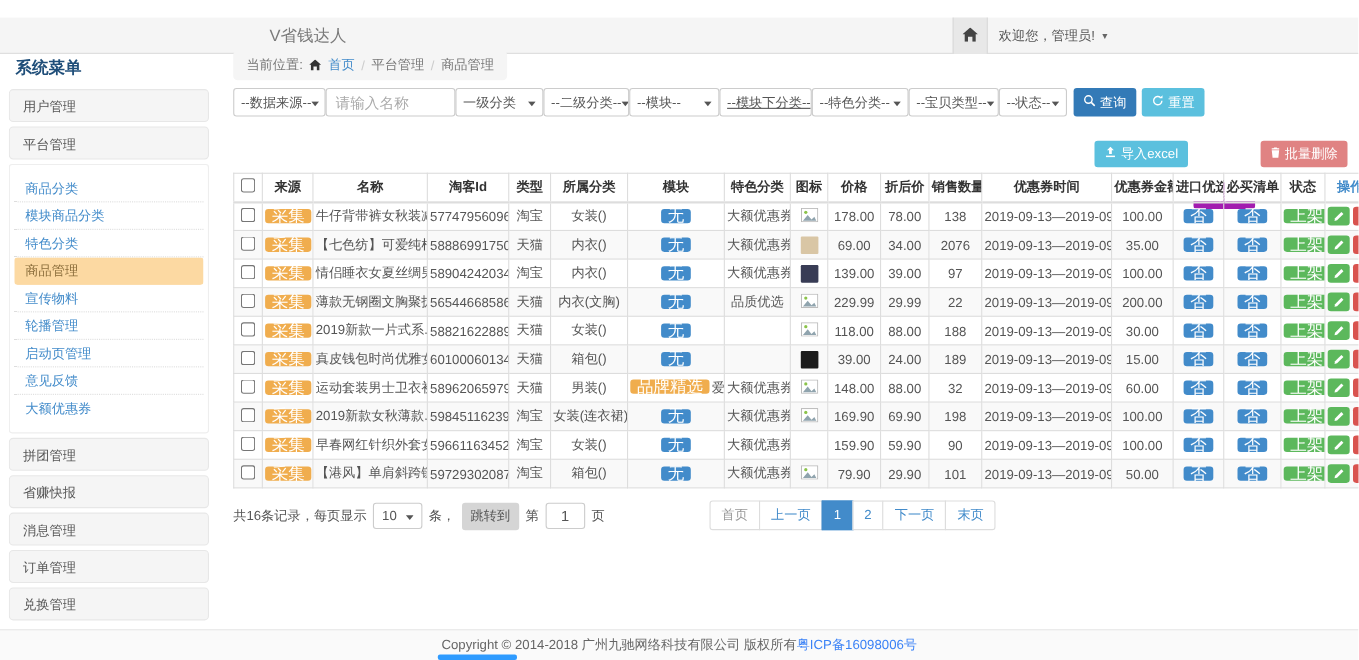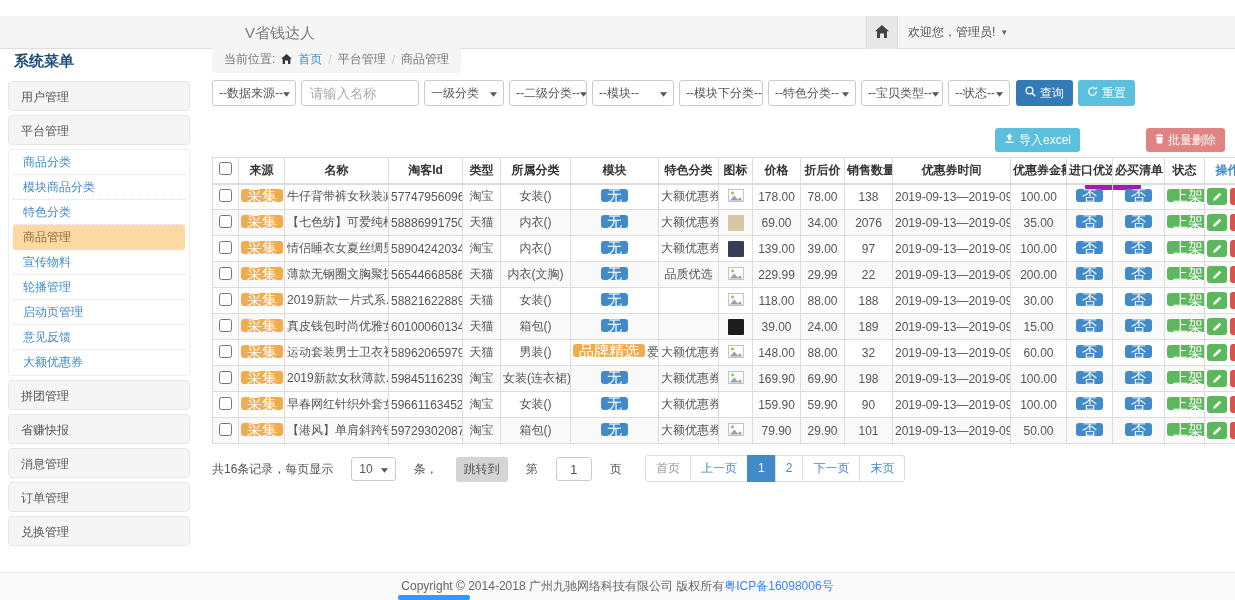--- a/index.html
+++ b/index.html
@@ -14,43 +14,43 @@
   .brand { position:absolute; left:245px; top:0; line-height:33px; font-size:15px; color:#7a7a7a; }
   .home-btn { position:absolute; left:866px; top:0; width:32px; height:33px; background:#e8e8e8;
     border-left:1px solid #d9d9d9; border-right:1px solid #d9d9d9; display:flex; align-items:center; justify-content:center; cursor:pointer; }
   .welcome { position:absolute; left:908px; top:0; height:33px; display:flex; align-items:center; gap:5px; color:#555; cursor:pointer; }
   .welcome .caret { font-size:8px; color:#666; }
   
   .sidebar { position:absolute; left:8px; top:40px; width:182px; height:532px; overflow:hidden; }
   .sidebar-title { color:#1f4e79; font-weight:bold; font-size:15px; padding:12px 6px 10px; }
   .menu-item { height:30px; line-height:30px; padding-left:12px; background:#f5f5f5; border:1px solid #e7e7e7;
     border-radius:4px; margin-bottom:4px; color:#555; cursor:pointer; }
-  .submenu { border:1px solid #eee; border-radius:3px; margin-bottom:4px; background:#fff; padding:0 4px; }
+  .submenu { border:1px solid #eee; border-radius:3px; margin-bottom:4px; background:#fff; padding:9px 4px; }
   .menu-sub { height:25px; line-height:25px; padding-left:10px; color:#428bca; border-bottom:1px dotted #ddd; cursor:pointer;
     white-space:nowrap; overflow:hidden; }
   .menu-sub:last-child { border-bottom:none; }
   .menu-sub.active { background:#fcd9a2; border-radius:3px; color:#8a6d3b; border-bottom:1px dotted transparent; }
   
   .breadcrumb { position:absolute; left:212px; top:46px; height:27px; background:#f5f5f5; border-radius:4px;
     padding:0 12px; display:inline-flex; align-items:center; gap:6px; color:#777; }
   .breadcrumb .home-link { color:#428bca; cursor:pointer; }
   .breadcrumb .sep { color:#ccc; }
   .breadcrumb .crumb { color:#777; }
   
   .filters { position:absolute; left:212px; top:80px; display:flex; align-items:center; }
-  #filter-row { display:flex; gap:5px; }
+  #filter-row { display:flex; }
   .f-select { height:26px; border:1px solid #ccc; border-radius:3px; background:#fff; display:flex; align-items:center;
     justify-content:space-between; padding:0 6px; color:#555; cursor:pointer; white-space:nowrap; overflow:hidden; }
   .f-input { height:26px; border:1px solid #ccc; border-radius:3px; padding:0 8px; color:#555; width:118px; }
   .f-input::placeholder { color:#aaa; }
   #filter-row > :nth-child(1){ width:84px; }
   #filter-row > :nth-child(3){ width:80px; }
   #filter-row > :nth-child(4){ width:78px; }
   #filter-row > :nth-child(5){ width:82px; }
-  #filter-row > :nth-child(6){ width:84px; }
+  #filter-row > :nth-child(6){ width:84px;text-decoration:underline; }
   #filter-row > :nth-child(7){ width:88px; }
   #filter-row > :nth-child(8){ width:82px; }
   #filter-row > :nth-child(9){ width:62px; }
   .btn { height:26px; border:none; border-radius:3px; color:#fff; display:inline-flex; align-items:center; gap:4px;
     padding:0 9px; font-size:12px; cursor:pointer; font-family:inherit; }
   .btn-query { background:#337ab7; margin-left:6px; }
   .btn-reset { background:#5bc0de; margin-left:5px; }
   
   .toolbar { position:absolute; right:10px; top:128px; display:flex; gap:5px; }
   .btn-sm { height:24px; }
@@ -69,21 +69,21 @@
   .bg-orange { background:#f0ad4e; }
   .bg-blue { background:#428bca; cursor:pointer; }
   .bg-green { background:#5cb85c; cursor:pointer; }
   .mod-text { color:#555; margin-left:2px; }
   .thumb { display:inline-block; width:16px; height:16px; border-radius:1px; vertical-align:middle; }
   .op-btn { display:inline-flex; width:20px; height:17px; align-items:center; justify-content:center; border-radius:3px;
     cursor:pointer; vertical-align:middle; }
   .op-edit { background:#5cb85c; margin-right:3px; }
   .op-del { background:#d9534f; }
   
-  .page-summary { position:absolute; left:212px; top:456px; height:26px; display:flex; align-items:center; gap:18px; color:#555; }
+  .page-summary { position:absolute; left:212px; top:456px; height:26px; display:flex; align-items:center; gap:6px; color:#555; }
   .pp-select { display:inline-flex; align-items:center; gap:8px; border:1px solid #ccc; border-radius:3px; height:24px;
     padding:0 7px; background:#fff; cursor:pointer; }
   .jump-btn { background:#d5d5d5; border-radius:3px; padding:4px 8px; color:#555; cursor:pointer; }
   .jump-input { width:36px; height:24px; border:1px solid #ccc; border-radius:3px; text-align:center; color:#555; }
   .pager { position:absolute; left:645px; top:455px; display:flex; }
   .page-btn { min-width:20px; padding:0 10px; height:27px; line-height:25px; border:1px solid #ddd; background:#fff;
     color:#428bca; cursor:pointer; margin-left:-1px; text-align:center; }
   .page-btn:first-child { border-radius:3px 0 0 3px; margin-left:0; }
   .page-btn:last-child { border-radius:0 3px 3px 0; }
   .page-btn.active { background:#428bca; border-color:#428bca; color:#fff; }

